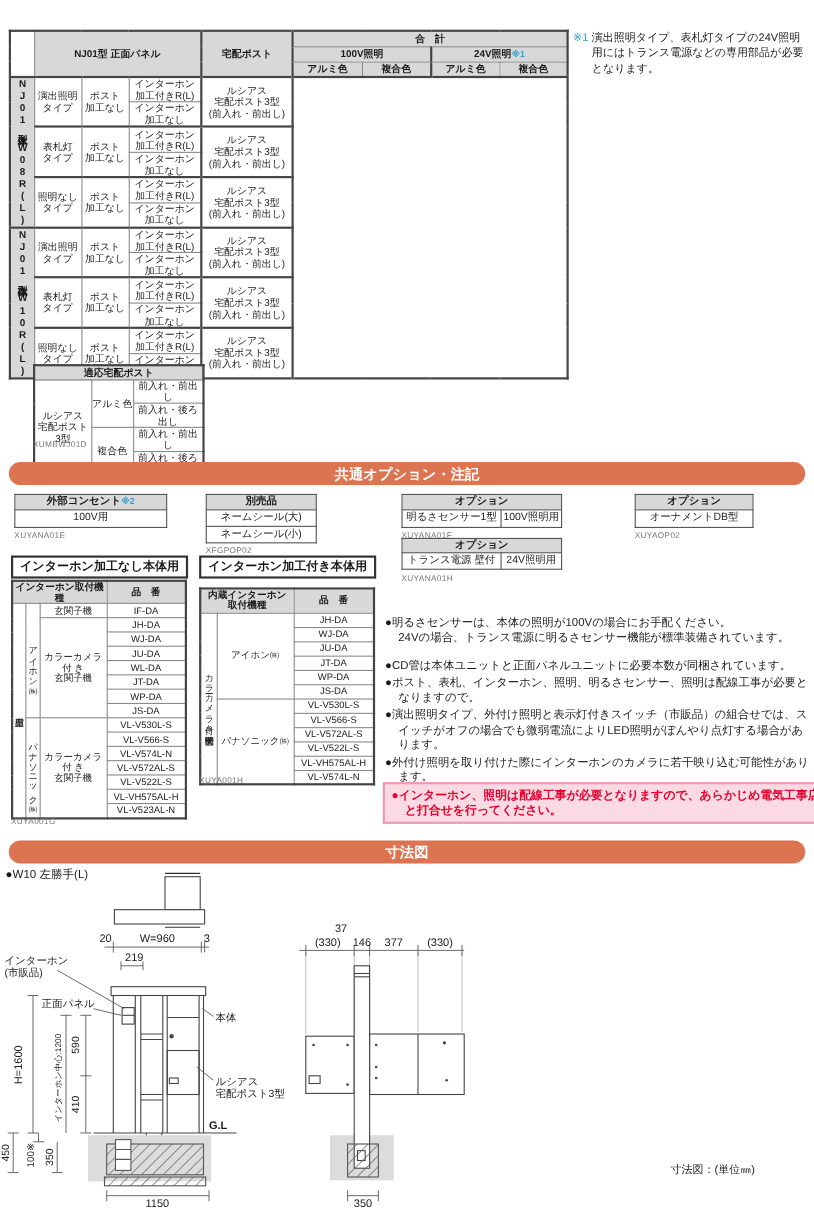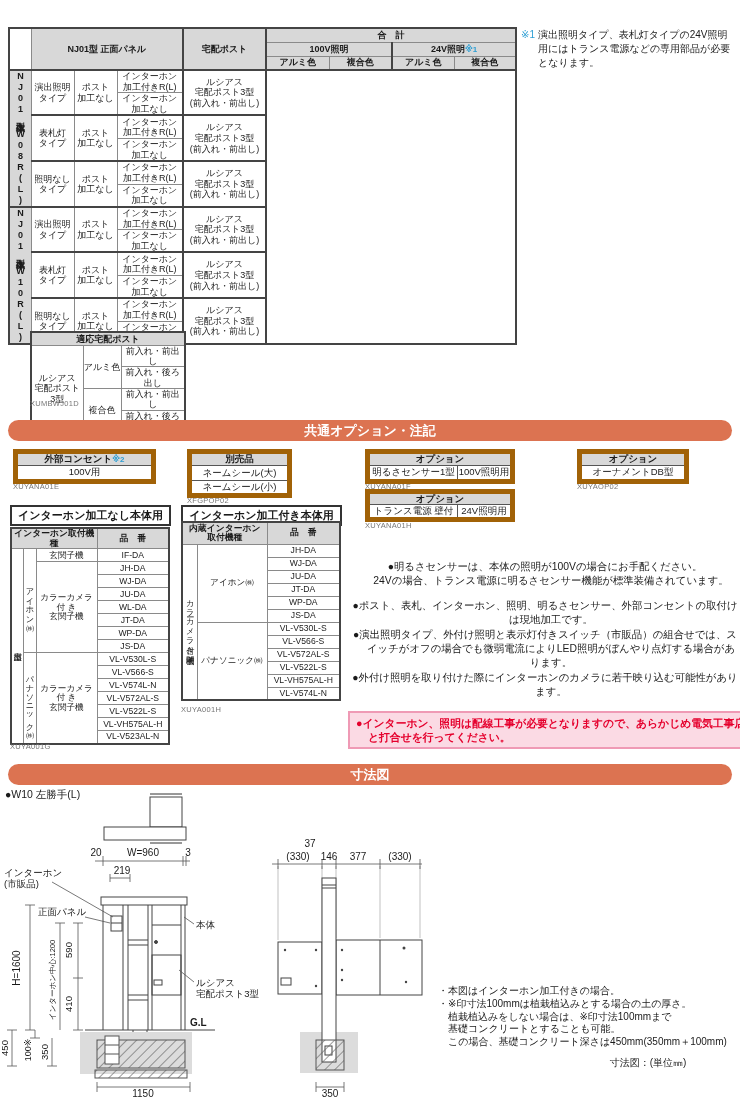--- a/index.html
+++ b/index.html
@@ -27,36 +27,36 @@
   .note1{left:521px;top:28px;width:216px;font-size:10px;line-height:1.38;display:flex;}
   .note1 .mk{color:#2e9fd4;flex:0 0 17px;}
   
   .at{border:2px solid #444;}
   .at td{border:1px solid #8a8a8a;text-align:center;vertical-align:middle;font-size:9px;line-height:1.15;}
   .at .g{background:#d8d8d8;font-weight:bold;}
   
   .banner{left:8px;width:724px;height:21px;background:#dc7351;border-radius:11px;
           color:#fff;font-weight:bold;font-size:13px;text-align:center;line-height:21px;}
   
-  .ob{border:5px solid #a16207;}
+  .ob{border:1px solid #a16207;}
   .ob td{border:1px solid #555;text-align:center;vertical-align:middle;font-size:9.5px;line-height:1.1;}
   .ob .g{background:#d8d8d8;font-weight:bold;}
   .code{font-size:7.5px;color:#777;letter-spacing:.3px;}
   
   .sect{border:2px solid #333;font-weight:bold;font-size:11px;text-align:center;
         height:17px;line-height:17px;background:#fff;}
   
   .it{border:2px solid #444;}
   .it td{border:1px solid #8a8a8a;text-align:center;vertical-align:middle;font-size:8.6px;line-height:1.1;}
   .it .g{background:#d8d8d8;font-weight:bold;font-size:8.8px;}
   .it .vs{writing-mode:vertical-rl;text-orientation:upright;background:#fff;
           font-weight:normal;font-size:8.2px;letter-spacing:0;}
   
   .notes{left:350px;top:560px;width:390px;font-size:10.4px;line-height:13.6px;}
-  .notes .n{padding-left:12px;text-indent:-12px;margin-bottom:2px;white-space:pre-line;text-align:center;}
+  .notes .n{padding-left:12px;text-indent:-12px;margin-bottom:2px;white-space:pre-line;}
   .notes .gap{margin-bottom:12px;}
   .plink{color:#2867ae;background:#d7ebf7;padding:0 2px;}
   .warn{left:348px;top:711px;width:386px;background:#fbdae4;border:2px solid #ef9ab5;
         color:#e5002d;font-weight:bold;font-size:10.8px;line-height:14px;
         padding:3px 6px 3px 18px;text-indent:-12px;}
   .variant{left:5px;top:788px;font-size:10.5px;}
   .dimnotes{left:438px;top:985px;width:300px;font-size:10px;line-height:12.8px;white-space:pre-line;}
   .unit{left:560px;top:1056px;width:176px;font-size:10px;text-align:center;}
   svg text{font-family:"Liberation Sans","DejaVu Sans",sans-serif;fill:#1a1a1a;}
 </style>
@@ -396,21 +396,21 @@
             <td>VL-VH575AL-H</td>
           </tr>
       <tr style="height:13px">
             <td>VL-V523AL-N</td>
           </tr>
     </tbody>
       </table>
   </div>
   <div class="abs code" style="left:10px;top:742px;">XUYA001G</div>
 
-  <div class="abs" style="left:181px;top:521px;">
+  <div class="abs" style="left:181px;top:534px;">
     <table class="it">
       <colgroup>
           <col style="width:15px">
           <col style="width:70px">
           <col style="width:73px">
         </colgroup>
       <tbody>
           <tr style="height:22px">
             <td colspan="2" class="g pre">内蔵インターホン
 取付機種</td>
@@ -456,21 +456,22 @@
             <td>VL-V574L-N</td>
           </tr>
     </tbody>
       </table>
   </div>
   <div class="abs code" style="left:181px;top:705px;">XUYA001H</div>
 
   <div class="abs notes">
     <div class="n gap">●明るさセンサーは、本体の照明が100Vの場合にお手配ください。
 24Vの場合、トランス電源に明るさセンサー機能が標準装備されています。</div>
-    <div class="n">●ポスト、表札、インターホン、照明、明るさセンサー、外部コンセントの取付けは現地加工です。</div>
+    <div class="n">●CD管は本体ユニットと正面パネルユニットに必要本数が同梱されています。</div>
+    <div class="n">●ポスト、表札、インターホン、照明、明るさセンサー、照明は配線工事が必要となりますので。</div>
     <div class="n">●演出照明タイプ、外付け照明と表示灯付きスイッチ（市販品）の組合せでは、スイッチがオフの場合でも微弱電流によりLED照明がぼんやり点灯する場合があります。</div>
     <div class="n">●外付け照明を取り付けた際にインターホンのカメラに若干映り込む可能性があります。</div>
   </div>
 
   <div class="abs warn">●インターホン、照明は配線工事が必要となりますので、あらかじめ電気工事店と打合せを行ってください。</div>
 
   <div class="abs banner" style="top:764px;">寸法図</div>
   <div class="abs variant">●W10 左勝手(L)</div>
 
   <svg class="abs" style="left:0;top:790px;" width="740" height="310" viewBox="0 0 740 310">
@@ -615,20 +616,15 @@
         <circle cx="404" cy="158" r="1.5"></circle>
       <circle cx="316" cy="196" r="1.2"></circle>
         <circle cx="342" cy="180" r="1.2"></circle>
         <circle cx="342" cy="190" r="1.2"></circle>
         <circle cx="406" cy="192" r="1.2"></circle>
     </g>
     <rect x="316" y="250" width="28" height="30" fill="url(#hh)" stroke="#555"></rect>
     <text x="330" y="307" font-size="10" text-anchor="middle">350</text>
   </svg>
 
-  <div class="abs dimnotes">・本図はインターホン加工付きの場合。
-・※印寸法100mmは植栽植込みとする場合の土の厚さ。
-　植栽植込みをしない場合は、※印寸法100mmまで
-　基礎コンクリートとすることも可能。
-　この場合、基礎コンクリート深さは450mm(350mm＋100mm)</div>
   <div class="abs unit">寸法図：(単位㎜)</div>
 
 </div>
 
 </body></html>

